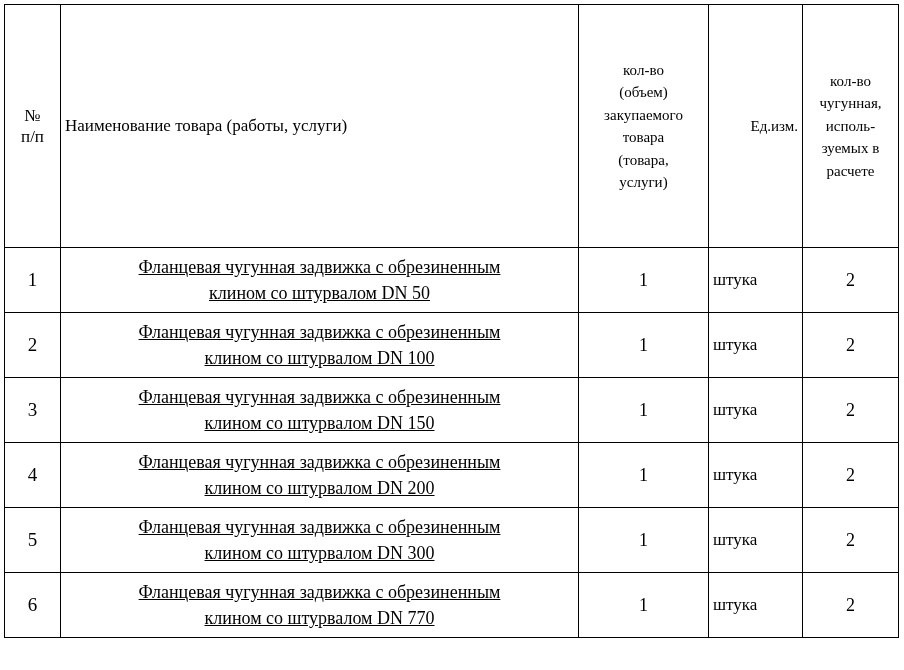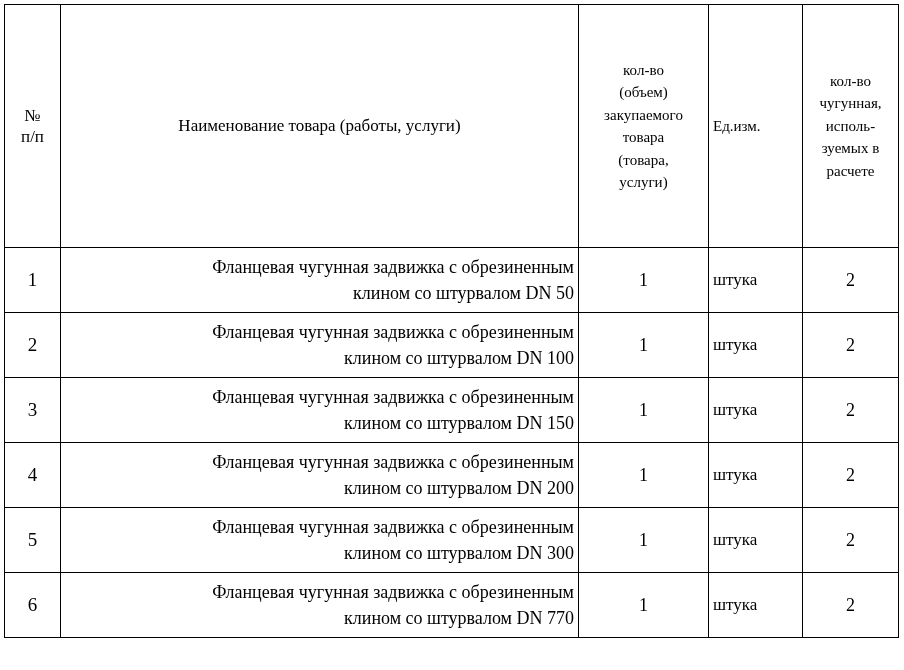--- a/index.html
+++ b/index.html
@@ -44,50 +44,51 @@
     height: 238px;
     text-align: center;
   }
   .hdr-num {
     font-size: 17px;
     line-height: 1.25;
     text-align: center;
   }
   .hdr-name {
     font-size: 17px;
-    text-align: center;
+    text-align: left;
     font-family: Liberation Serif, serif;
   }
   .hdr-qty {
     font-size: 15px;
     line-height: 1.5;
     text-align: center;
   }
   .hdr-unit {
     font-size: 15px;
-    text-align: left;
+    text-align: right;
   }
   .hdr-count {
     font-size: 15px;
     line-height: 1.5;
     text-align: center;
   }
   tbody td {
     height: 60px;
   }
   td.cell-idx {
     text-align: center;
     font-size: 19px;
   }
   td.cell-name {
-    text-align: right;
+    text-align: center;
     font-size: 18px;
     line-height: 1.45;
     padding-left: 8px;
     padding-right: 6px;
+    text-decoration: underline;
   }
   td.cell-qty {
     text-align: center;
     font-size: 18px;
   }
   td.cell-unit {
     text-align: left;
     font-size: 17px;
   }
   td.cell-count {

